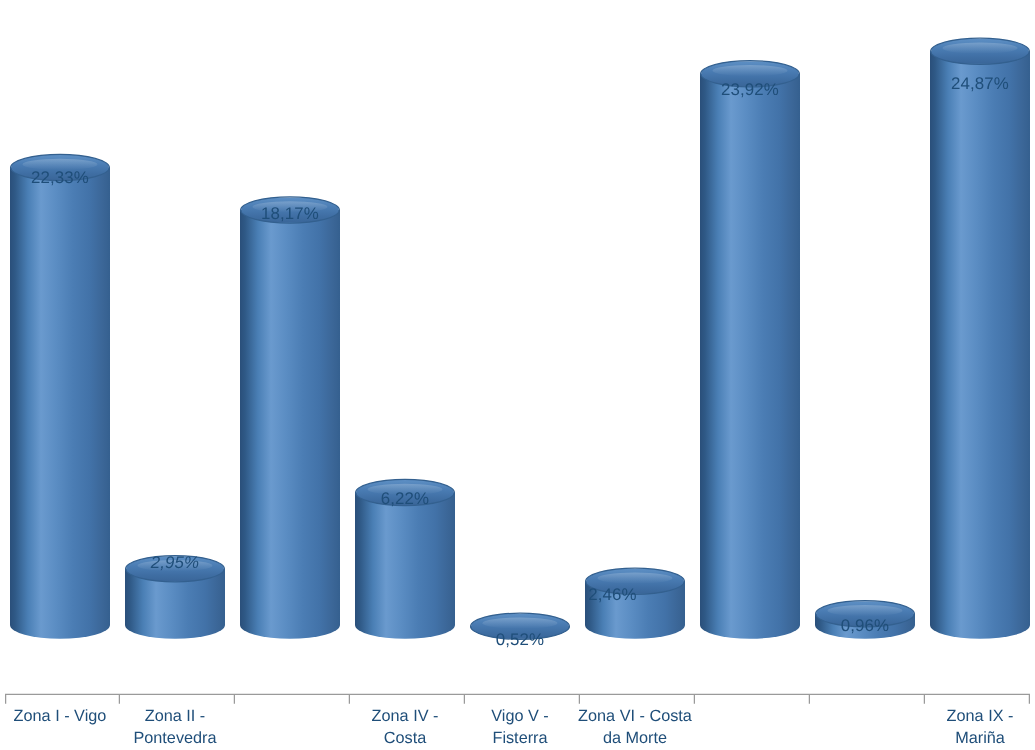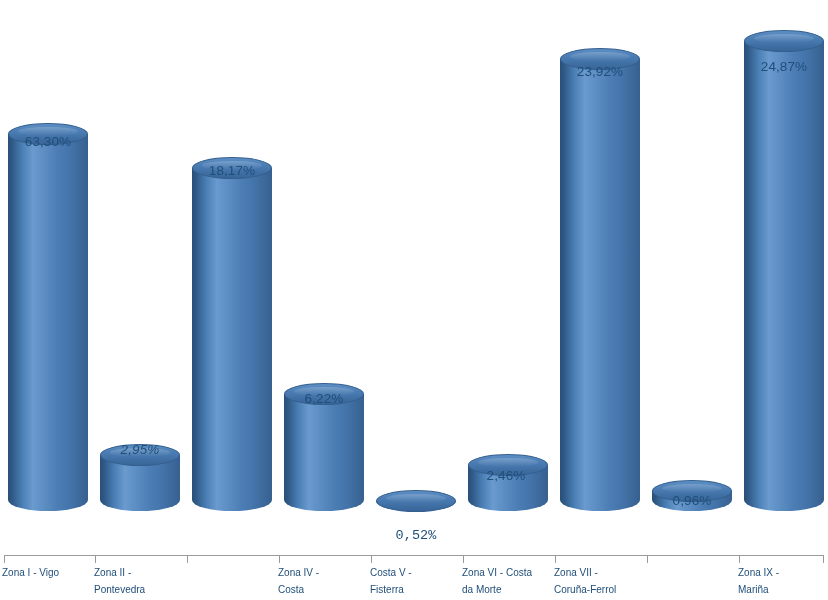--- a/index.html
+++ b/index.html
@@ -132,42 +132,42 @@
     color: #1f4e79;
     letter-spacing: 0.1px;
     white-space: nowrap;
   }
 
   
   .cat-label {
     position: absolute;
     top: 564px;
     width: 92px;
-    text-align: left;
-    font-size: 10px;
+    text-align: center;
+    font-size: 13px;
     line-height: 17px;
     color: #1f4e79;
   }
   .cat-label span { display: block; }
 </style>
 </head>
 <body>
 
 <div id="chart-root">
 
   <div id="plot-area">
 
     <div class="bar-group" style="left:2px;">
       <div class="cylinder" style="height:377px;">
         <div class="cyl-bottom"></div>
         <div class="cyl-body" style="height:377px;"></div>
         <div class="cyl-top" style="top:-11px;"></div>
       </div>
     </div>
-    <div class="data-label" style="left:2px; top:134px;">63,30%</div>
+    <div class="data-label" style="left:2px; top:134px;">22,33%</div>
 
     <div class="bar-group" style="left:94px;">
       <div class="cylinder" style="height:56px;">
         <div class="cyl-bottom"></div>
         <div class="cyl-body" style="height:56px;"></div>
         <div class="cyl-top" style="top:-11px;"></div>
       </div>
     </div>
     <div class="data-label" style="left:94px; top:442px;font-style:italic;">2,95%</div>
 
@@ -189,30 +189,30 @@
     </div>
     <div class="data-label" style="left:278px; top:391px;">6,22%</div>
 
     <div class="bar-group" style="left:370px;">
       <div class="cylinder" style="height:10px;">
         <div class="cyl-bottom"></div>
         <div class="cyl-body" style="height:10px;"></div>
         <div class="cyl-top" style="top:-11px;"></div>
       </div>
     </div>
-    <div class="data-label" style="left:370px; top:528px;font-family:Liberation Mono, monospace;">0,52%</div>
+    <div class="data-label" style="left:370px; top:504px;">0,52%</div>
 
     <div class="bar-group" style="left:462px;">
       <div class="cylinder" style="height:46px;">
         <div class="cyl-bottom"></div>
         <div class="cyl-body" style="height:46px;"></div>
         <div class="cyl-top" style="top:-11px;"></div>
       </div>
     </div>
-    <div class="data-label" style="left:460px; top:468px;">2,46%</div>
+    <div class="data-label" style="left:444px; top:468px;">2,46%</div>
 
     <div class="bar-group" style="left:554px;">
       <div class="cylinder" style="height:452px;">
         <div class="cyl-bottom"></div>
         <div class="cyl-body" style="height:452px;"></div>
         <div class="cyl-top" style="top:-11px;"></div>
       </div>
     </div>
     <div class="data-label" style="left:554px; top:64px;">23,92%</div>
 
@@ -253,29 +253,25 @@
   </div>
   <div class="cat-label" style="left:94px;">
     <span>Zona II -</span>
     <span>Pontevedra</span>
   </div>
   <div class="cat-label" style="left:278px;">
     <span>Zona IV -</span>
     <span>Costa</span>
   </div>
   <div class="cat-label" style="left:370px;">
-    <span>Costa V -</span>
+    <span>Vigo V -</span>
     <span>Fisterra</span>
   </div>
   <div class="cat-label" style="left:462px;">
     <span>Zona VI - Costa</span>
     <span>da Morte</span>
   </div>
-  <div class="cat-label" style="left:554px;">
-    <span>Zona VII -</span>
-    <span>Coruña-Ferrol</span>
-  </div>
   <div class="cat-label" style="left:738px;">
     <span>Zona IX -</span>
     <span>Mariña</span>
   </div>
 
 </div>
 
 </body></html>

